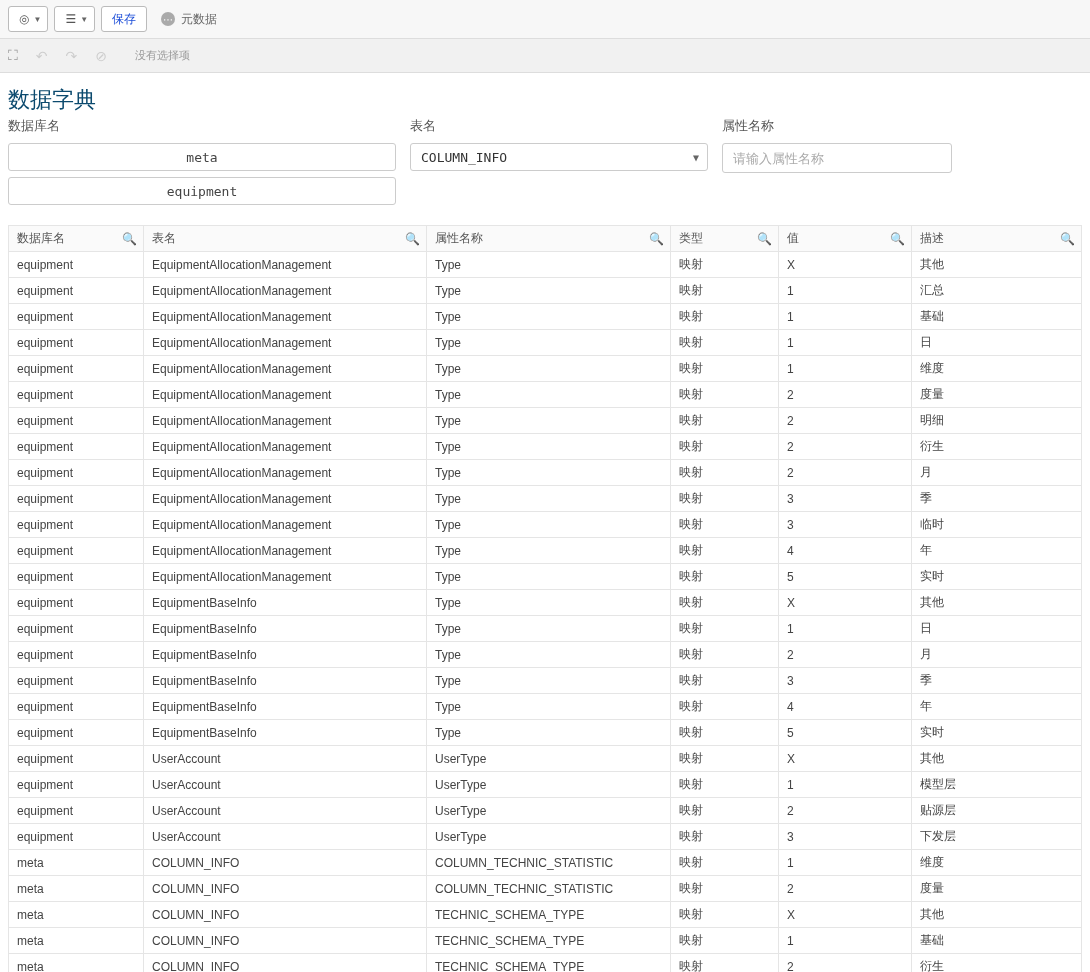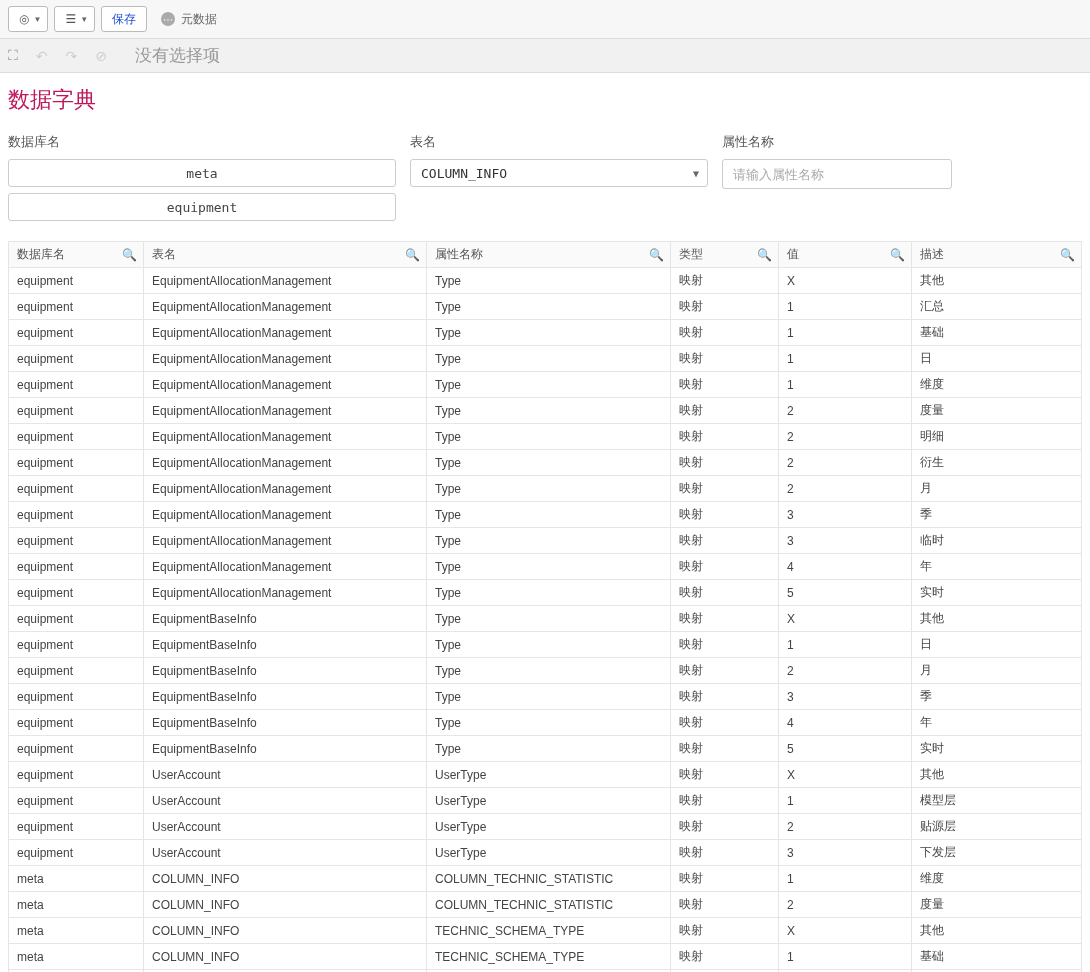--- a/index.html
+++ b/index.html
@@ -9,24 +9,24 @@
 .btn { display: inline-flex; align-items: center; justify-content: center; height: 26px; padding: 0 10px; border: 1px solid #bbb; border-radius: 3px; background: #fff; cursor: pointer; font-size: 12px; color: #555; }
 .btn-drop { padding-right: 6px; gap: 4px; }
 .btn .caret { font-size: 8px; color: #666; }
 .btn-save { color: #1d4ed8; }
 .meta-indicator { display: flex; align-items: center; gap: 6px; margin-left: 8px; color: #666; }
 .meta-dot { width: 14px; height: 14px; border-radius: 50%; background: #aaa; display: inline-flex; align-items: center; justify-content: center; color: #fff; font-size: 10px; }
 
 .subbar { display: flex; align-items: center; gap: 18px; padding: 0 8px; height: 34px; border-bottom: 1px solid #ddd; background: #f1f1f1; }
 .subbar .icon { color: #999; font-size: 14px; cursor: pointer; }
 .subbar .icon.dimmed { opacity: 0.4; }
-.subbar .msg { color: #999; font-size: 17px; margin-left: 10px; }
+.subbar .msg { color: #999; font-size: 11px; margin-left: 10px; }
 
 .content { padding: 12px 8px; }
-.page-title { font-size: 22px; color: #be185d; margin-bottom: 18px; font-weight: 300; }
+.page-title { font-size: 22px; color: #0c4a6e; margin-bottom: 2px; font-weight: 300; }
 
 .filters { display: flex; gap: 14px; margin-bottom: 20px; }
 .filter-col { flex: 0 0 auto; }
 .filter-label { font-size: 13px; color: #555; margin-bottom: 8px; }
 .chip-box { display: flex; flex-direction: column; gap: 6px; }
 .chip { width: 388px; height: 28px; border: 1px solid #ccc; border-radius: 3px; display: flex; align-items: center; justify-content: center; font-size: 13px; font-family: monospace; color: #444; cursor: pointer; background: #fff; }
 .select { width: 298px; height: 28px; border: 1px solid #ccc; border-radius: 3px; display: flex; align-items: center; padding: 0 10px; font-family: monospace; font-size: 13px; color: #333; position: relative; background: #fff; cursor: pointer; }
 .select .caret2 { position: absolute; right: 8px; color: #666; font-size: 10px; }
 .input { width: 230px; height: 28px; border: 1px solid #ccc; border-radius: 3px; padding: 14px 10px; font-size: 13px; color: #333; }
 .input::placeholder { color: #aaa; }

